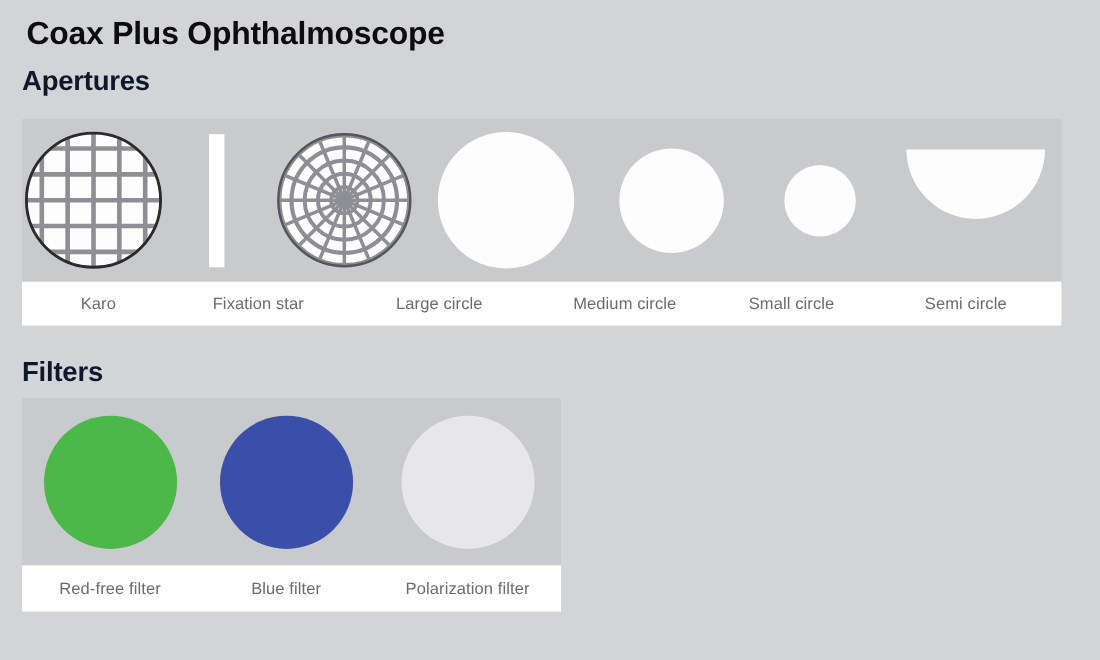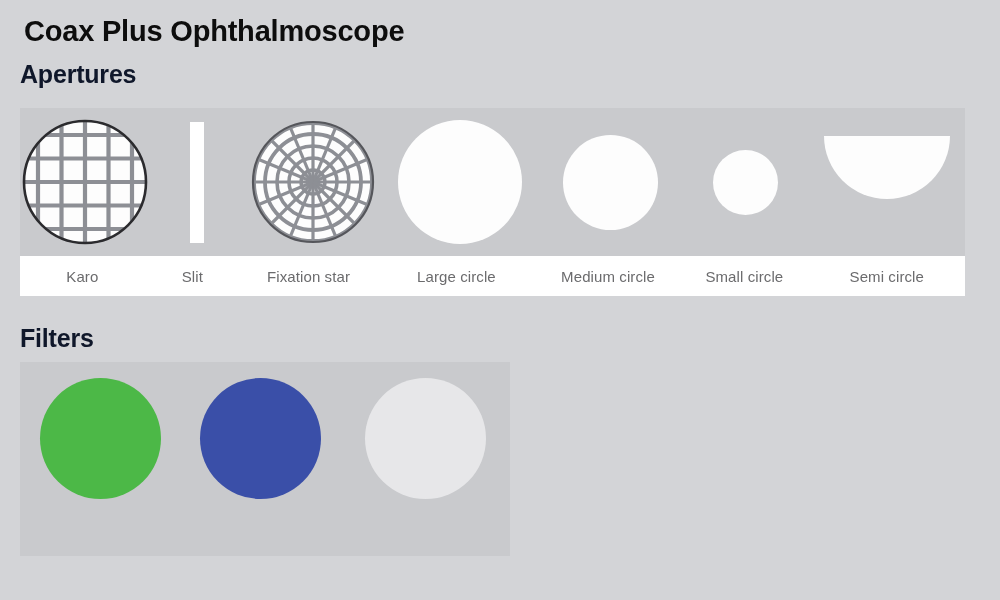--- a/index.html
+++ b/index.html
@@ -234,21 +234,20 @@
     </div>
 
     <div class="cell" style="flex:1.28; align-items:flex-start;">
       <span class="shape-wrap ap-semi"></span>
     </div>
 
   </div>
 
   <div class="panel-labels">
     <div class="label-cell" style="flex:1.02">Karo</div>
-    <div class="label-cell" style="flex:0.78">Slit</div>
     <div class="label-cell" style="flex:1.12">Fixation star</div>
     <div class="label-cell" style="flex:1.3">Large circle</div>
     <div class="label-cell" style="flex:1.18">Medium circle</div>
     <div class="label-cell" style="flex:1.05">Small circle</div>
     <div class="label-cell" style="flex:1.28">Semi circle</div>
   </div>
 
 </div>
 
 <div class="section-heading" id="filters-heading">Filters</div>
@@ -260,14 +259,19 @@
       <span class="filter-disc" style="background:#4cb847;"></span>
     </div>
     <div class="cell" style="flex:1">
       <span class="filter-disc" style="background:#3a4fa8;"></span>
     </div>
     <div class="cell" style="flex:1.06">
       <span class="filter-disc" style="background:#e7e7e9;"></span>
     </div>
   </div>
 
+  <div class="panel-labels">
+    <div class="label-cell" style="flex:1">Red-free filter</div>
+    <div class="label-cell" style="flex:1">Blue filter</div>
+    <div class="label-cell" style="flex:1.06">Polarization filter</div>
+  </div>
 
 </div>
 
 </body></html>

